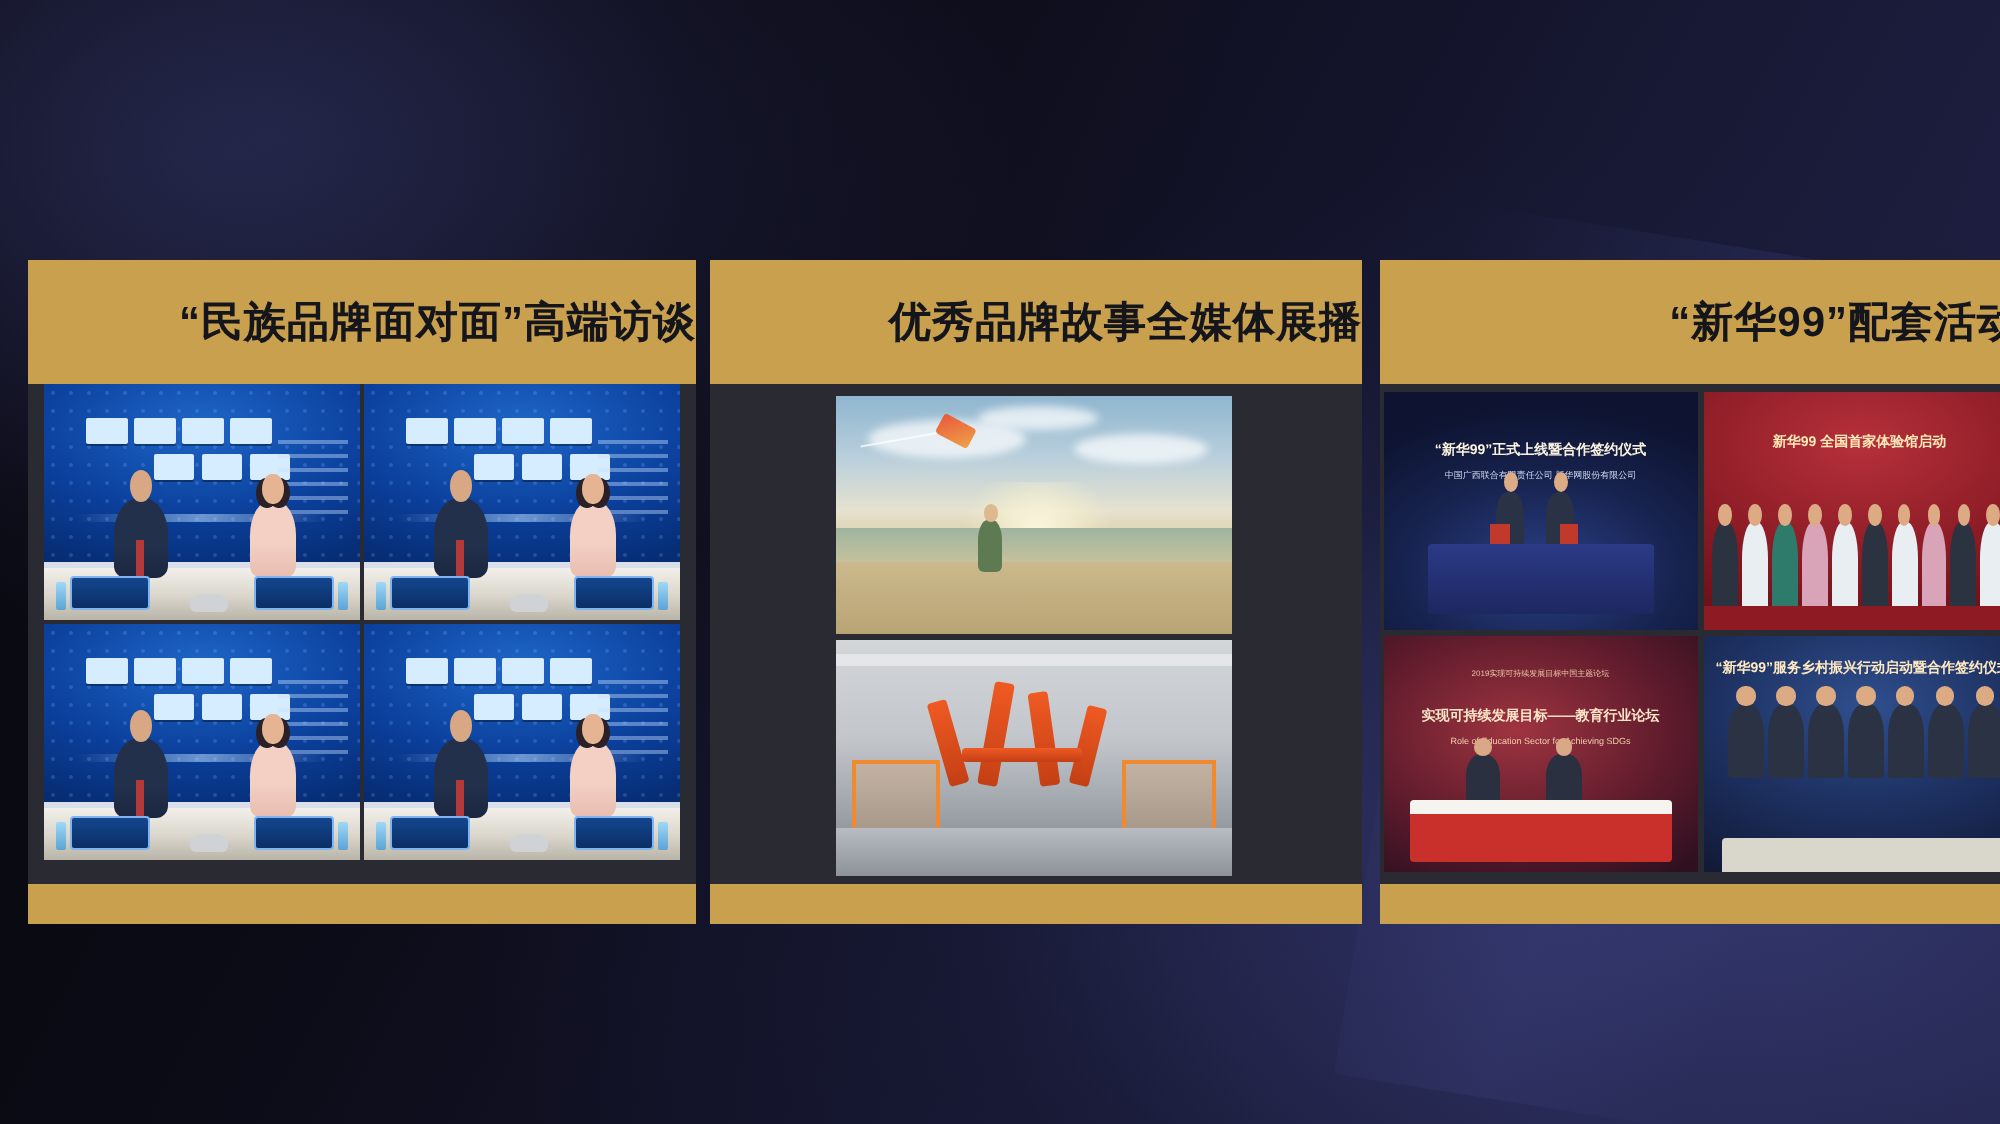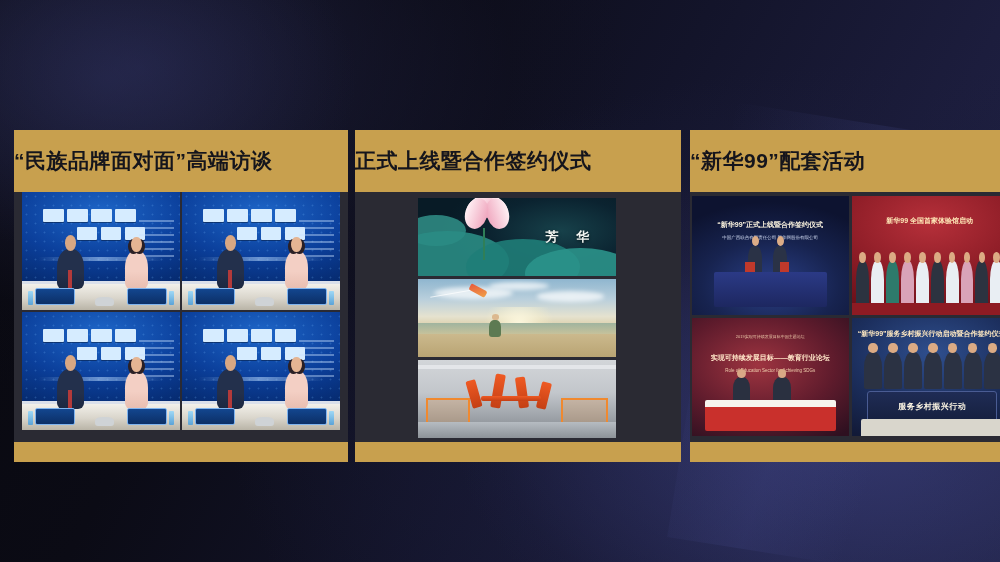--- a/index.html
+++ b/index.html
@@ -31,21 +31,21 @@
   }
 
   
   .panel{position:absolute;top:130px;}
   .p1{left:14px;width:334px;}
   .p2{left:355px;width:326px;}
   .p3{left:690px;width:320px;}
 
   .phead{
     height:62px;background:#c8a04e;
-    display:flex;align-items:center;justify-content:flex-start;
+    display:flex;align-items:center;justify-content:flex-end;
     box-sizing:border-box;
   }
   .phead-txt{
     color:#15151c;font-size:21px;font-weight:bold;letter-spacing:.5px;white-space:nowrap;
   }
   .pbody{background:#2a2a33;height:250px;position:relative;overflow:hidden;}
   .pfoot{height:20px;background:#c8a04e;}
 
   
   .grid2{position:absolute;left:8px;top:0px;width:318px;height:238px;
@@ -312,40 +312,25 @@
           <div class="car"></div>
         </div>
 
       </div>
     </div>
     <div class="pfoot"></div>
   </div>
 
   <div class="panel p2">
     <div class="phead">
-      <div class="phead-txt">正式上线暨合作签约仪式</div>
+      <div class="phead-txt">优秀品牌故事全媒体展播</div>
     </div>
     <div class="pbody">
       <div class="stack">
 
-        <div class="still lotus">
-          <div class="leaf l4"></div>
-          <div class="leaf l1"></div>
-          <div class="leaf l2"></div>
-          <div class="leaf l3"></div>
-          <div class="stem"></div>
-          <div class="flower">
-            <b style="transform:translate(-50%,-100%) rotate(0deg)"></b>
-            <b style="transform:translate(-50%,-100%) rotate(38deg)"></b>
-            <b style="transform:translate(-50%,-100%) rotate(-38deg)"></b>
-            <b style="transform:translate(-50%,-100%) rotate(72deg)"></b>
-            <b style="transform:translate(-50%,-100%) rotate(-72deg)"></b>
-          </div>
-          <div class="fh">芳 华</div>
-        </div>
 
         <div class="still beach">
           <div class="cloud c1"></div>
           <div class="cloud c2"></div>
           <div class="cloud c3"></div>
           <div class="sun"></div>
           <div class="sea"></div>
           <div class="sand"></div>
           <div class="string"></div>
           <div class="kite"></div>
@@ -416,23 +401,20 @@
           <div class="capt">“新华99”服务乡村振兴行动启动暨合作签约仪式</div>
           <div class="row">
             <span></span>
             <span></span>
             <span></span>
             <span></span>
             <span></span>
             <span></span>
             <span></span>
           </div>
-          <div class="banner">
-            <em>服务乡村振兴行动</em>
-          </div>
           <div class="podium"></div>
         </div>
 
       </div>
     </div>
     <div class="pfoot"></div>
   </div>
 </div>
 
 </body></html>

